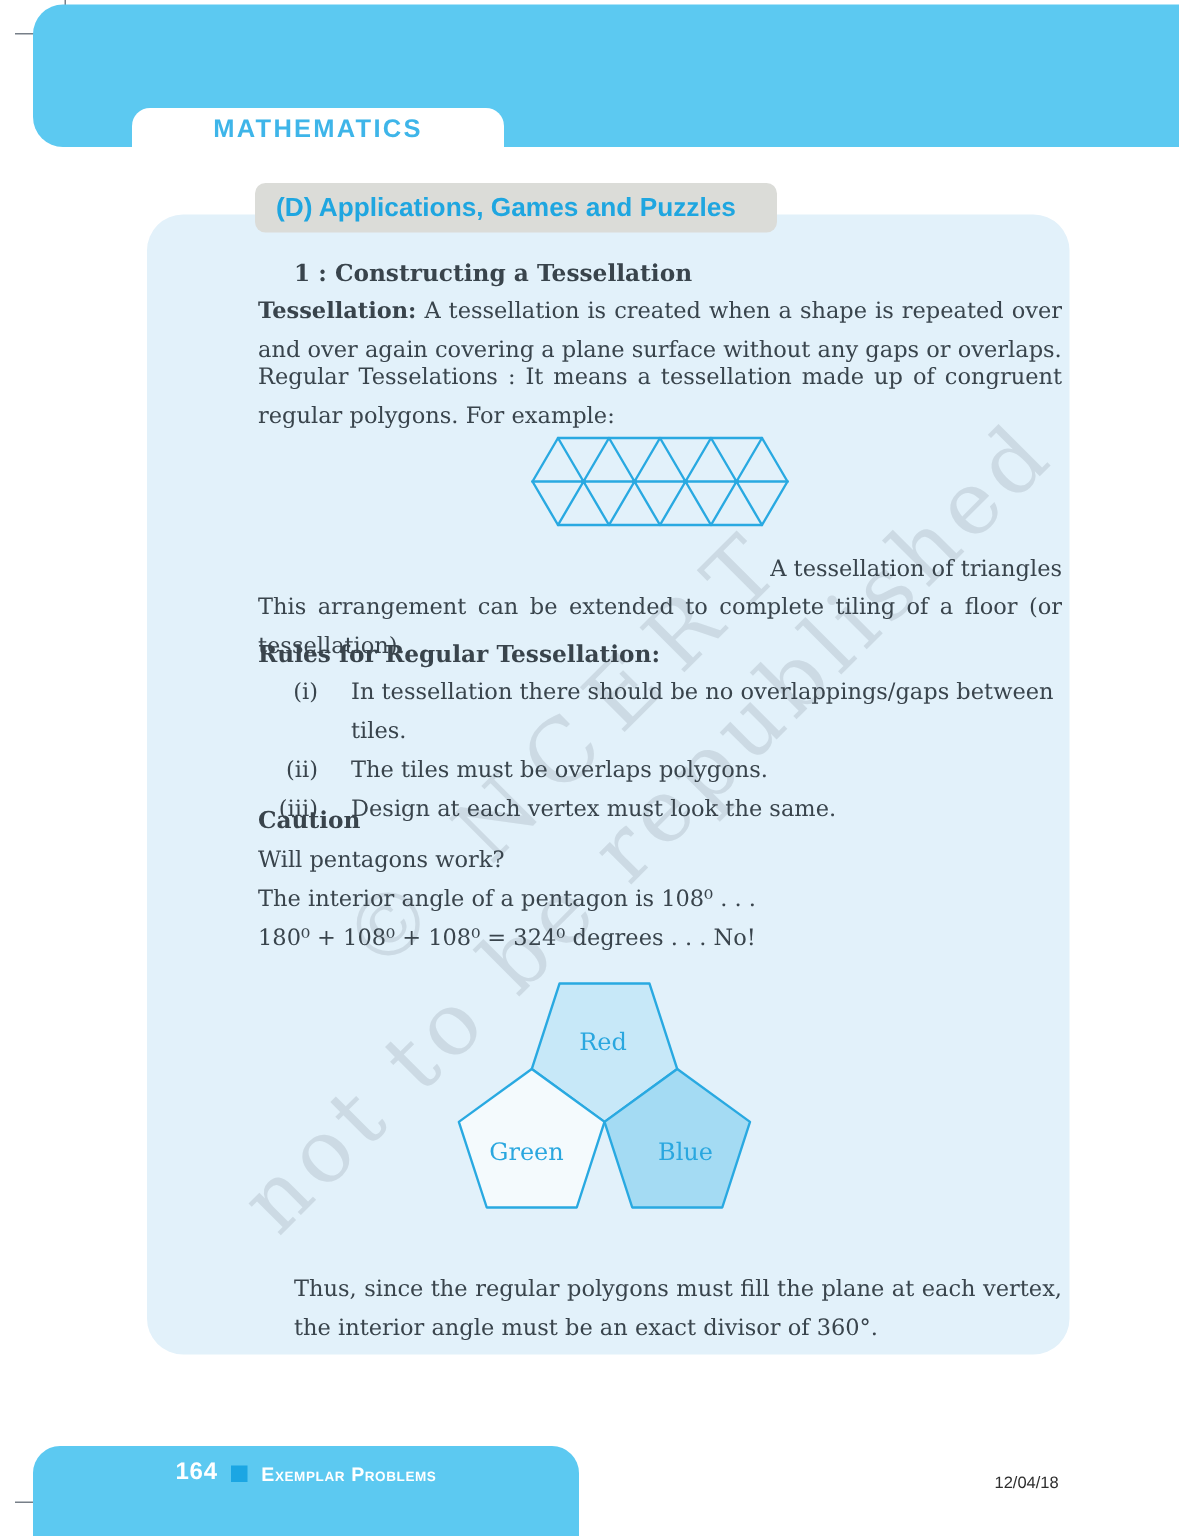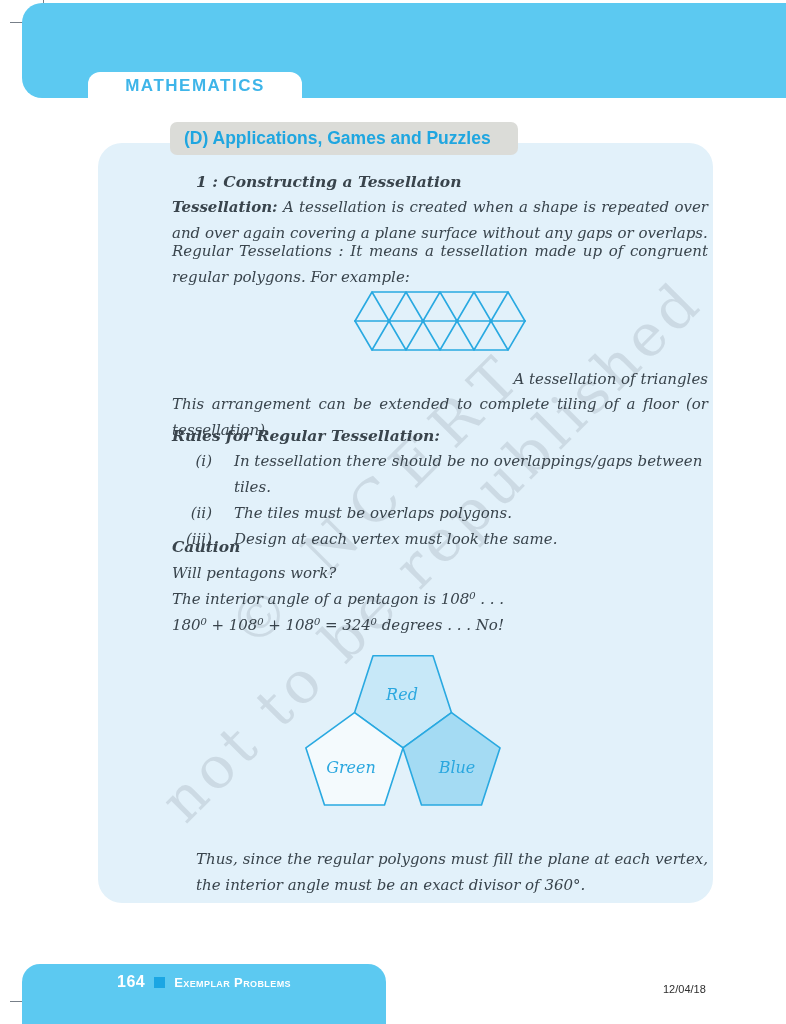--- a/index.html
+++ b/index.html
@@ -13,21 +13,21 @@
   .mark { position:absolute; background:rgba(95,105,115,.85); }
   .mark.h { height:1px; width:26px; }
   .mark.v { width:1px; height:27px; }
 
   
   .top-banner {
     position:absolute; left:22px; top:3px; width:764px; height:95px;
     background:#5cc9f1; border-radius:20px 0 0 20px;
   }
   .math-box {
-    position:absolute; left:88px; top:72px; width:214px; height:26px;
+    position:absolute; left:88px; top:72px; width:248px; height:26px;
     background:#ffffff; border-radius:12px 12px 0 0;
     text-align:center; line-height:28px;
     font-family:"Liberation Sans",sans-serif; font-weight:700;
     font-size:17px; letter-spacing:1.5px; color:#3eb5e9;
   }
 
   
   .panel {
     position:absolute; left:98px; top:143px; width:615px; height:760px;
     background:#e2f1fa; border-radius:24px; z-index:0;
@@ -50,21 +50,21 @@
     line-height:33px; padding-left:14px;
     font-family:"Liberation Sans",sans-serif; font-weight:700;
     font-size:17.5px; color:#1fa6e0; white-space:nowrap;
   }
 
   
   .body-text {
     position:absolute; left:172px; top:167px; width:536px; height:740px;
     z-index:2; font-size:15px; line-height:26px; color:#39444c;
   }
-  .abs { position:absolute; left:0; width:536px;font-style:italic; }
+  .abs { position:absolute; left:0; width:536px; }
   .bold { font-weight:700; }
   .jst { text-align:justify; }
   .activity-title { top:2px; left:24px; font-weight:700; font-size:15.5px; }
   .p1 { top:27px; }
   .p2 { top:71px; }
   .fig1 { top:122px; text-align:center; }
   .fig-caption { top:199px; text-align:right; }
   .p3 { top:224px; }
   .rules-title { top:256px; font-weight:700; font-size:15.5px; }
   .rules-list { top:281px; }

